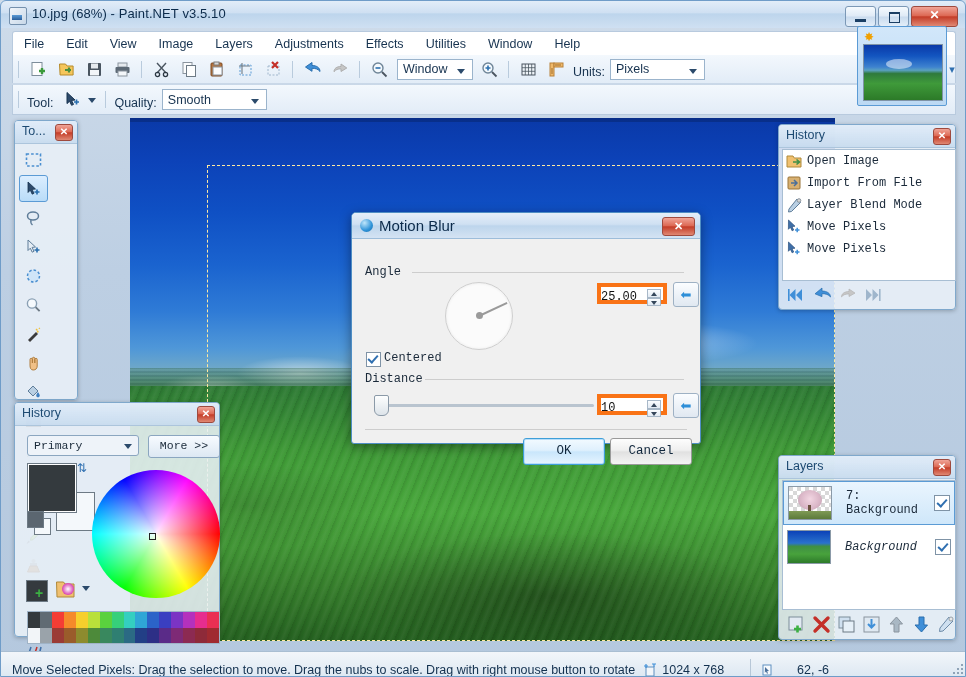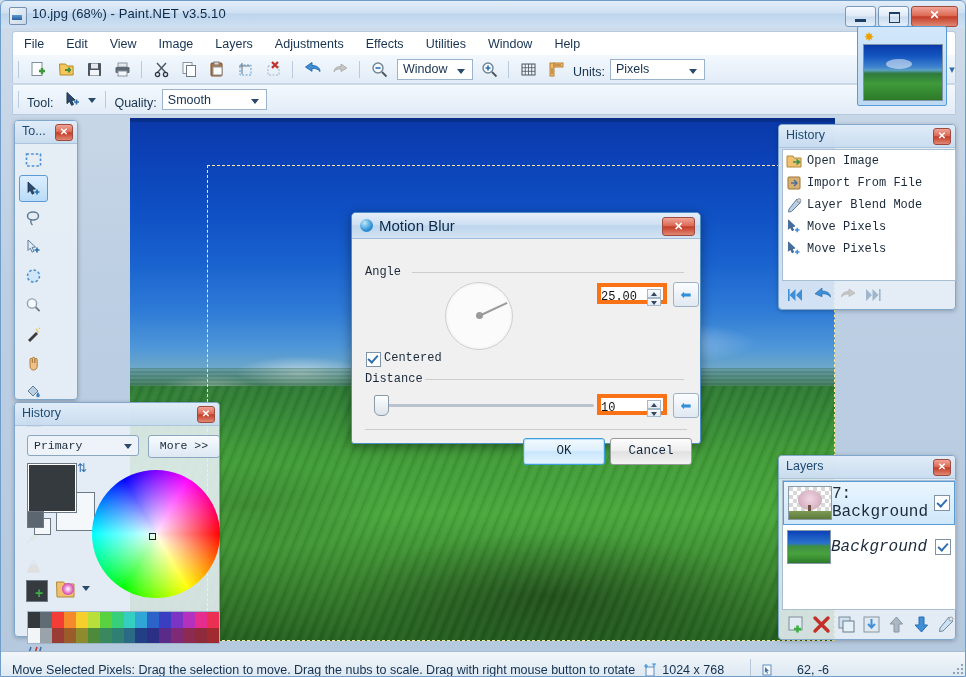--- a/index.html
+++ b/index.html
@@ -308,21 +308,22 @@
     background: radial-gradient(circle at 50% 45%, #f2d6e2, #d9b5c6 60%, #b89aa8 100%);
   }
   .layer-thumb .trunk {
     position:absolute; left:19px; top:18px; width:3px; height:12px; background:#6b5240;
   }
   .layer-thumb .ground {
     position:absolute; left:0; bottom:0; width:100%; height:8px;
     background:linear-gradient(to bottom,#7f9a55,#5c7a3a);
   }
   .layer-name {
-    flex:1; font-family:"Liberation Mono", monospace; font-size:16px; color:#1b2a3a;
+    flex:1; font-family:"Liberation Mono", monospace; font-size:12px; color:#1b2a3a;
+    padding-left:14px;
   }
   .layer-name.italic { font-style:italic; }
   .layer-check {
     width:14px; height:14px; flex:none;
     background:#fff; border:1px solid #7f93a6; position:relative;
   }
   .layer-check::after {
     content:""; position:absolute; left:4px; top:1px; width:4px; height:8px;
     border:solid #2f6fb0; border-width:0 2px 2px 0; transform:rotate(42deg);
   }

